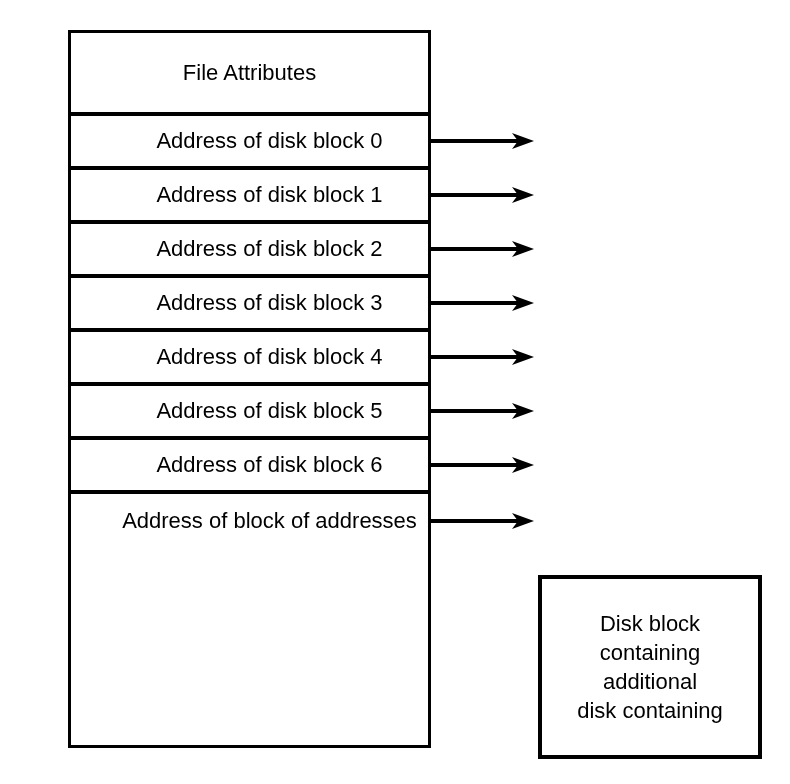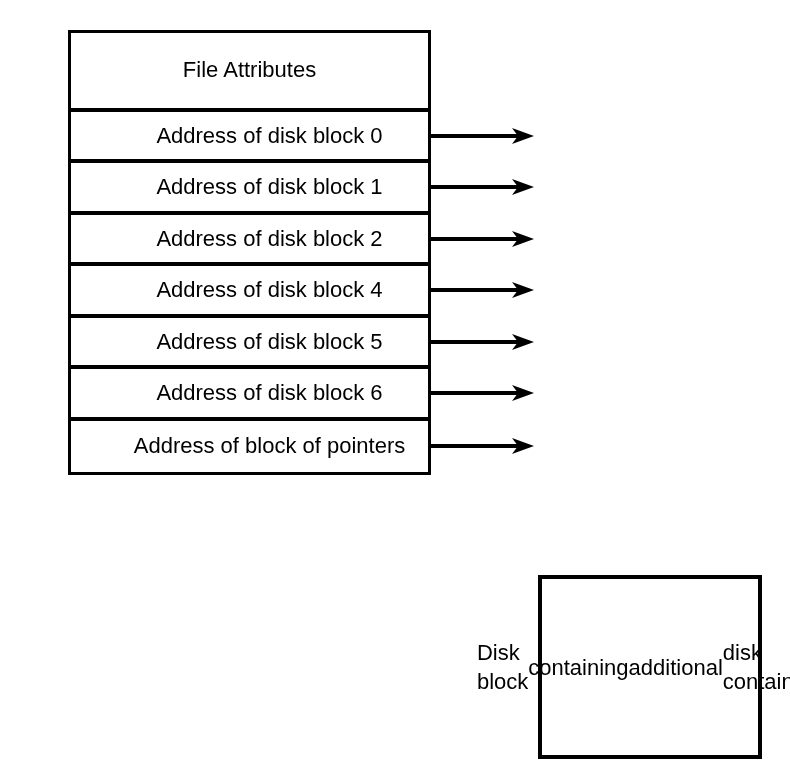--- a/index.html
+++ b/index.html
@@ -16,21 +16,21 @@
     height: 784px;
     background: var(--background, #ffffff);
     overflow: hidden;
   }
   
   .inode-table {
     position: absolute;
     left: 68px;
     top: 30px;
     width: 363px;
-    height: 445px;
+    height: 718px;
     border: 3px solid var(--line, #000000);
     box-sizing: border-box;
     display: flex;
     flex-direction: column;
     background: var(--background, #ffffff);
   }
   .inode-header {
     height: 83px;
     box-sizing: border-box;
     border-bottom: 4px solid var(--line, #000000);
@@ -65,24 +65,24 @@
   
   .indirect-block {
     position: absolute;
     left: 538px;
     top: 575px;
     width: 224px;
     height: 184px;
     border: 4px solid var(--line, #000000);
     box-sizing: border-box;
     display: flex;
-    flex-direction: row;
+    flex-direction: column;
     align-items: center;
     justify-content: center;
-    text-align: left;
+    text-align: right;
     font-size: 22px;
     line-height: 29px;
     background: var(--background, #ffffff);
   }
 </style>
 </head>
 <body>
 
 <div class="canvas">
 
@@ -109,20 +109,27 @@
     </div>
 
     <div class="inode-row">
       <span>Address of disk block 2</span>
       <svg class="arrow" width="106" height="20" viewBox="0 0 106 20">
         <line x1="0" y1="10" x2="90" y2="10" stroke="currentColor" stroke-width="4"></line>
         <polygon points="84,2 106,10 84,18 90,10" fill="currentColor"></polygon>
       </svg>
     </div>
 
+    <div class="inode-row">
+      <span>Address of disk block 3</span>
+      <svg class="arrow" width="106" height="20" viewBox="0 0 106 20">
+        <line x1="0" y1="10" x2="90" y2="10" stroke="currentColor" stroke-width="4"></line>
+        <polygon points="84,2 106,10 84,18 90,10" fill="currentColor"></polygon>
+      </svg>
+    </div>
 
     <div class="inode-row">
       <span>Address of disk block 4</span>
       <svg class="arrow" width="106" height="20" viewBox="0 0 106 20">
         <line x1="0" y1="10" x2="90" y2="10" stroke="currentColor" stroke-width="4"></line>
         <polygon points="84,2 106,10 84,18 90,10" fill="currentColor"></polygon>
       </svg>
     </div>
 
     <div class="inode-row">
@@ -136,21 +143,21 @@
     <div class="inode-row">
       <span>Address of disk block 6</span>
       <svg class="arrow" width="106" height="20" viewBox="0 0 106 20">
         <line x1="0" y1="10" x2="90" y2="10" stroke="currentColor" stroke-width="4"></line>
         <polygon points="84,2 106,10 84,18 90,10" fill="currentColor"></polygon>
       </svg>
     </div>
 
 
     <div class="inode-row">
-      <span>Address of block of pointers</span>
+      <span>Address of block of addresses</span>
       <svg class="arrow" width="106" height="20" viewBox="0 0 106 20">
         <line x1="0" y1="10" x2="90" y2="10" stroke="currentColor" stroke-width="4"></line>
         <polygon points="84,2 106,10 84,18 90,10" fill="currentColor"></polygon>
       </svg>
     </div>
 
   </div>
 
   <div class="indirect-block">
     <div>Disk block</div>

